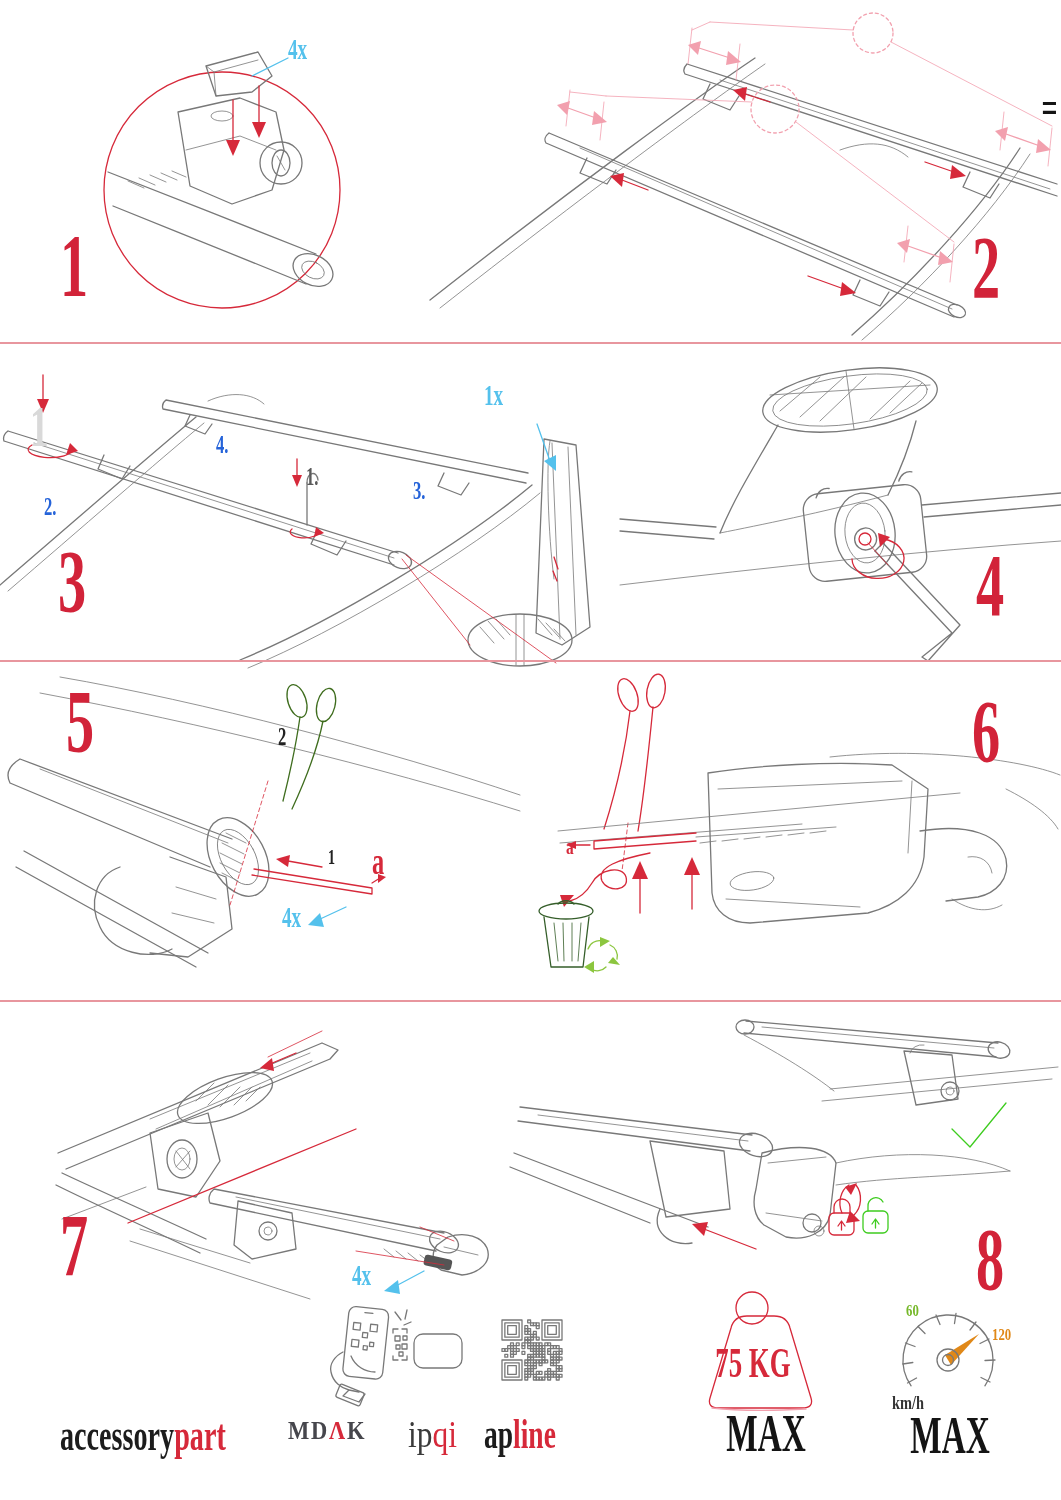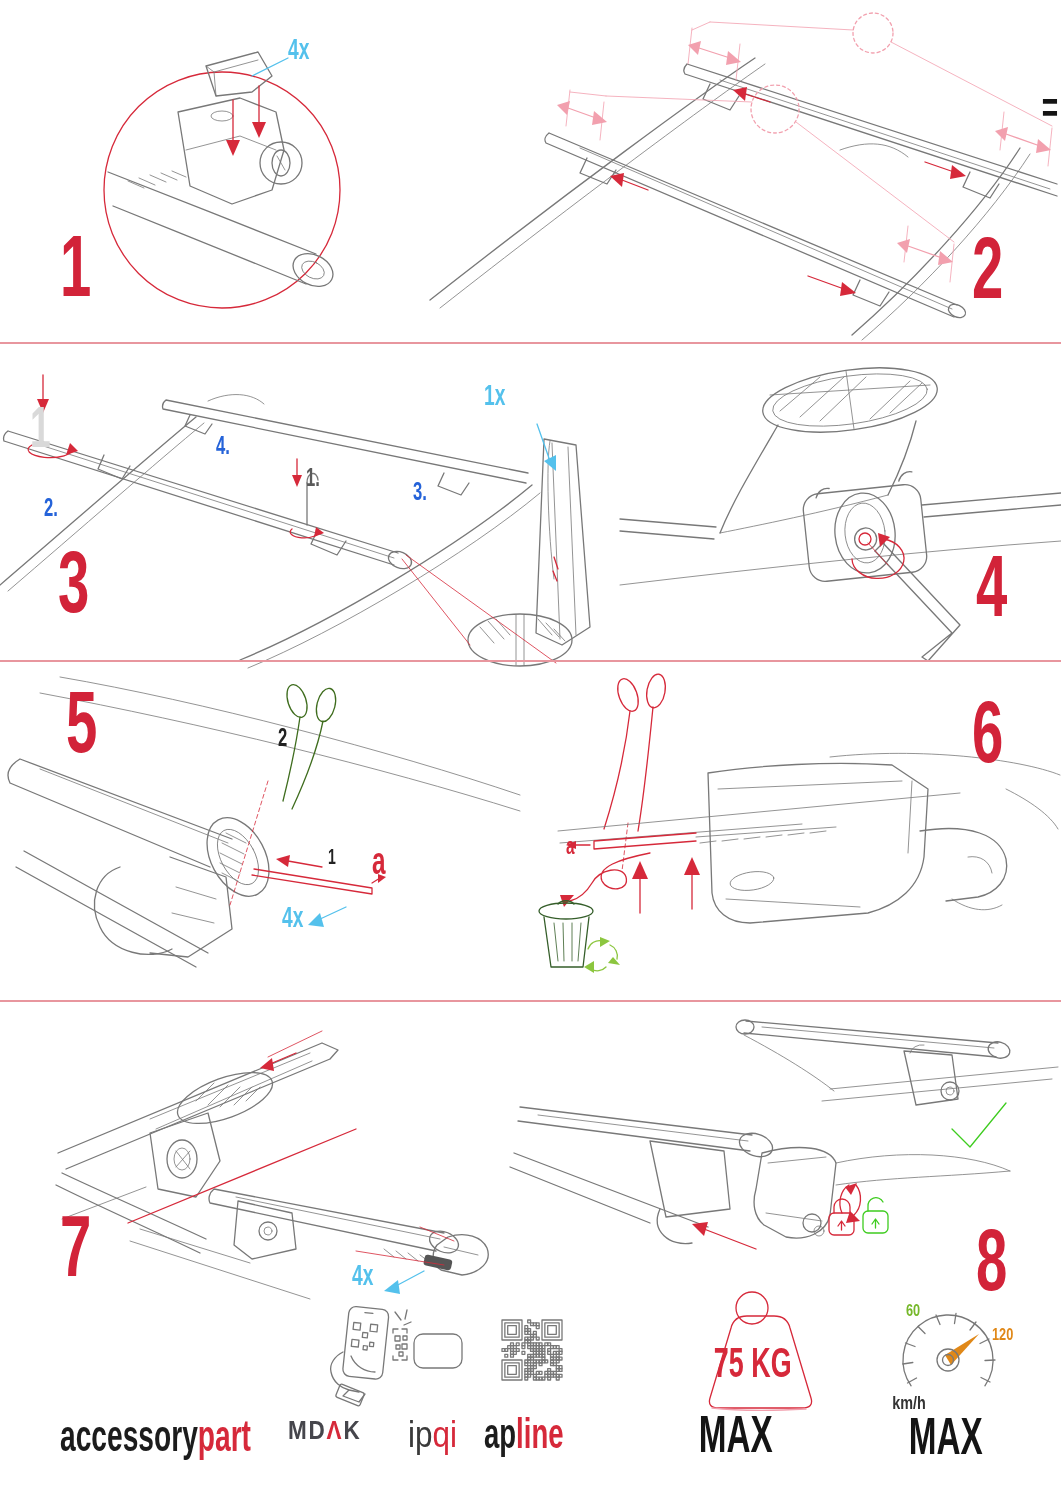--- a/index.html
+++ b/index.html
@@ -1,19 +1,19 @@
 <!DOCTYPE html>
 <html><head>
 <meta charset="utf-8">
 <style>
   html,body{margin:0;padding:0;background:#ffffff;}
   .page{position:relative;width:1061px;height:1500px;background:#fff;overflow:hidden;
         font-family:"Liberation Sans",sans-serif;}
   .abs{position:absolute;}
-  .t{position:absolute;white-space:nowrap;font-family:Liberation Sans, sans-serif;line-height:1;}
+  .t{position:absolute;white-space:nowrap;font-family:Liberation Serif, serif;line-height:1;}
   .cx{display:inline-block;transform:scaleX(0.64);transform-origin:0 50%;}
   .cxc{display:inline-block;transform:scaleX(0.64);transform-origin:50% 50%;}
   .stepnum{color:#d22339;font-size:88px;font-weight:600;}
   .cyan{color:#54c1ec;font-size:30px;font-weight:600;}
   .bluelab{color:#2563d9;font-size:26px;font-weight:600;}
   .graylab{color:#5a5a5a;font-size:26px;font-weight:600;}
   .ghost{color:#d9d9d9;font-size:58px;font-weight:600;}
   .eq{color:#141414;font-size:44px;font-weight:900;text-align:center;}
   .divider{position:absolute;left:0;width:1061px;height:2px;background:#e8969e;}
   svg{position:absolute;overflow:visible;}
@@ -33,21 +33,21 @@
   .lockr{stroke:#d6293a;}
   .lockg{stroke:#3ecc1f;}
   .dkf{fill:#555;stroke:none;}
   .brand-product{color:#3018ad;font-size:76px;font-weight:600;letter-spacing:1px;}
   .brand-line{font-size:44px;font-weight:700;color:#1c1c1c;}
   .brand-red{color:#d6293a;}
   .mdak{color:#46464c;font-size:25px;font-weight:700;letter-spacing:2px;}
   .ipqi{color:#3a3a3a;font-size:37px;font-weight:500;}
   .apline{color:#1c1c1c;font-size:43px;font-weight:700;}
   .kg{color:#d6293a;font-size:42px;font-weight:700;text-align:center;}
-  .maxlab{color:#141414;font-size:52px;font-weight:600;text-align:left;}
+  .maxlab{color:#141414;font-size:52px;font-weight:600;text-align:right;}
   .kmh{color:#333;font-size:18px;font-weight:600;}
   .sp60{color:#76b82a;font-size:17px;font-weight:700;}
   .sp120{color:#e08818;font-size:17px;font-weight:700;}
   .blk{color:#222;font-weight:600;}
   .reda{color:#d6293a;font-weight:700;}
 </style>
 </head>
 <body>
 
 <div class="page">

